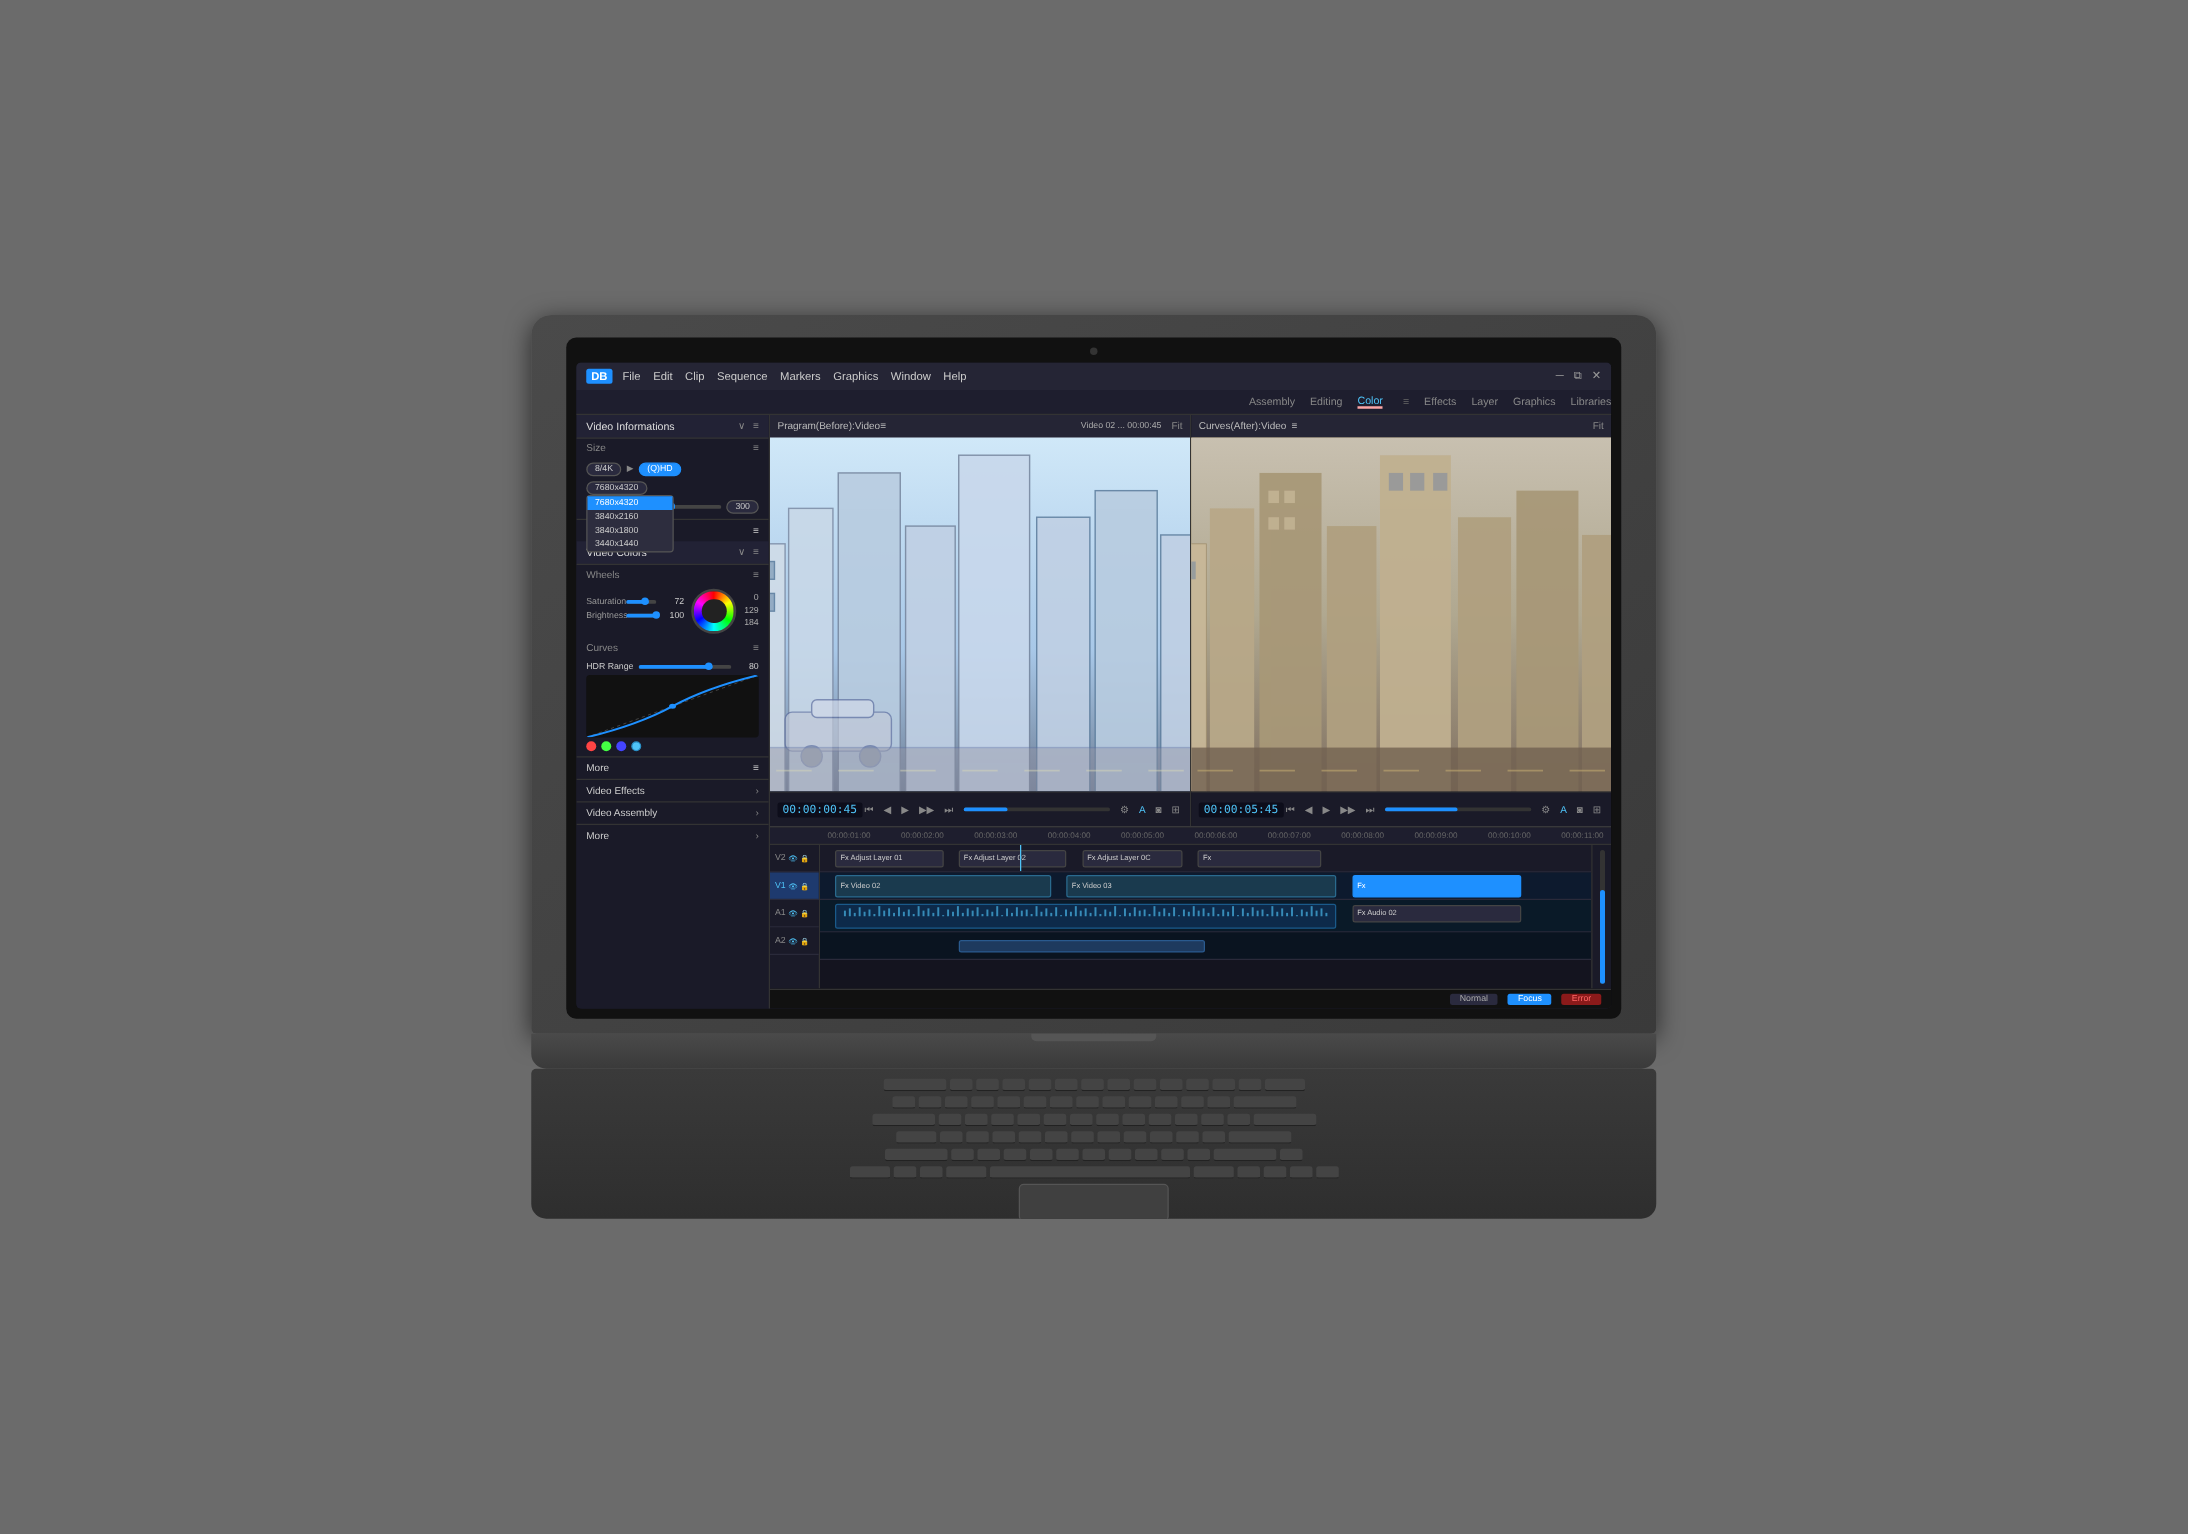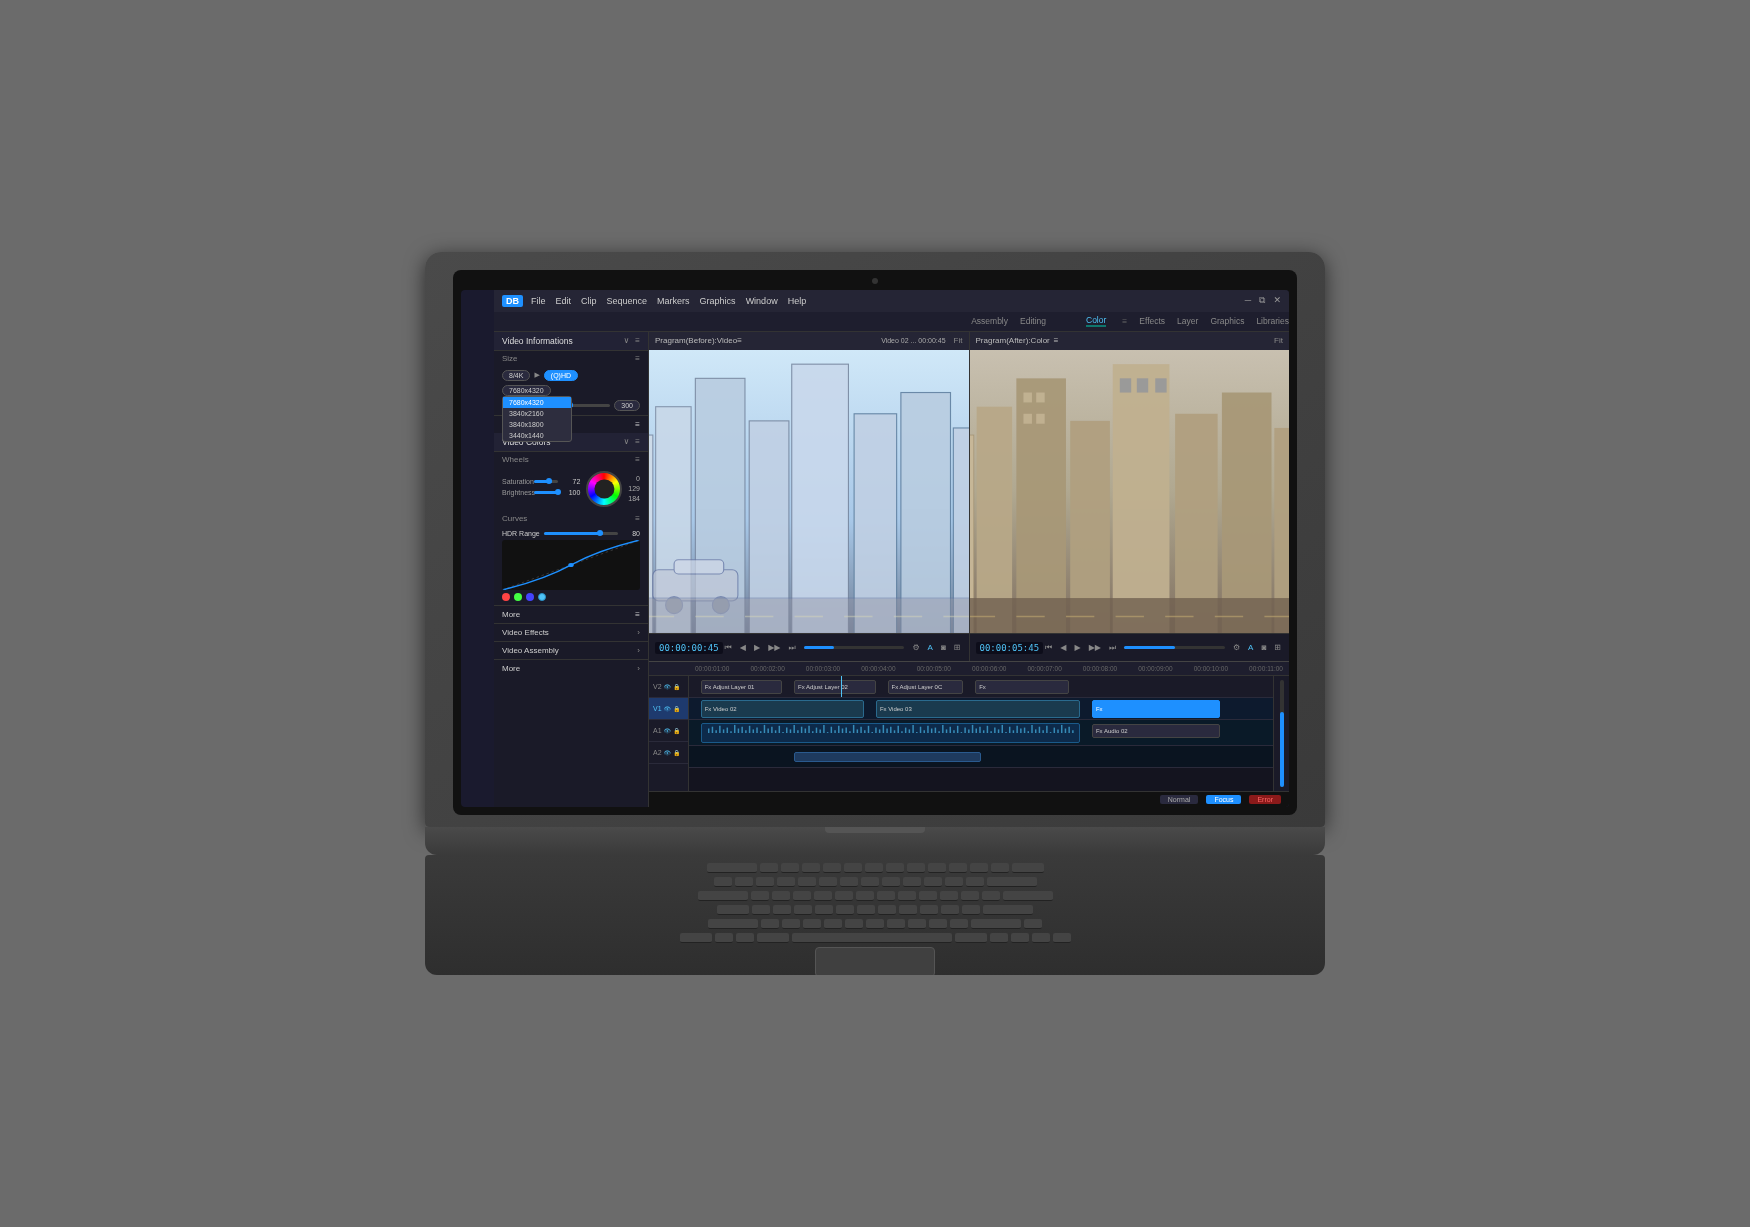--- a/index.html
+++ b/index.html
@@ -40,21 +40,20 @@
       margin: 0 auto 6px auto;
     }
 
     .screen {
       background: #1a1a2e;
       border-radius: 4px;
       overflow: hidden;
       width: 100%;
       aspect-ratio: 16/10;
       position: relative;
-      padding-left: 33px;
     }
 
     
     .app {
       width: 100%;
       height: 100%;
       background: #1e1e2e;
       display: flex;
       flex-direction: column;
       font-size: 9px;
@@ -107,22 +106,21 @@
       align-items: center;
       justify-content: flex-end;
       gap: 12px;
       font-size: 8.5px;
       color: #888;
       border-bottom: 1px solid #333;
       flex-shrink: 0;
     }
     .workspace-tab.active {
       color: #4fc3f7;
-      border-bottom: 2px solid #0f766e;
-      margin-left: 28px;
+      border-bottom: 2px solid #fca5a5;
     }
     .workspace-tab-settings {
       margin-left: 4px;
       color: #666;
     }
 
     
     .main-area {
       display: flex;
       flex: 1;
@@ -967,21 +965,21 @@
                       <span class="transport-btn" style="color:#4fc3f7;">A</span>
                       <span class="transport-btn">◙</span>
                       <span class="transport-btn">⊞</span>
                     </div>
                   </div>
                 </div>
 
                 <div class="preview-panel">
                   <div class="preview-header">
                     <div style="display:flex;gap:4px;align-items:center;">
-                      <span>Pragram(After):Color</span>
+                      <span>Curves(After):Video</span>
                       <span>≡</span>
                     </div>
                     <div class="preview-header-right">
                       <span>Fit</span>
                     </div>
                   </div>
                   <div class="preview-video" style="background: linear-gradient(180deg, #e8d8b8 0%, #c8b890 30%, #a09070 60%, #706050 100%);">
                     
                     <svg class="city-art" viewBox="0 0 300 200" preserveAspectRatio="xMidYMid slice">
                       <defs>

